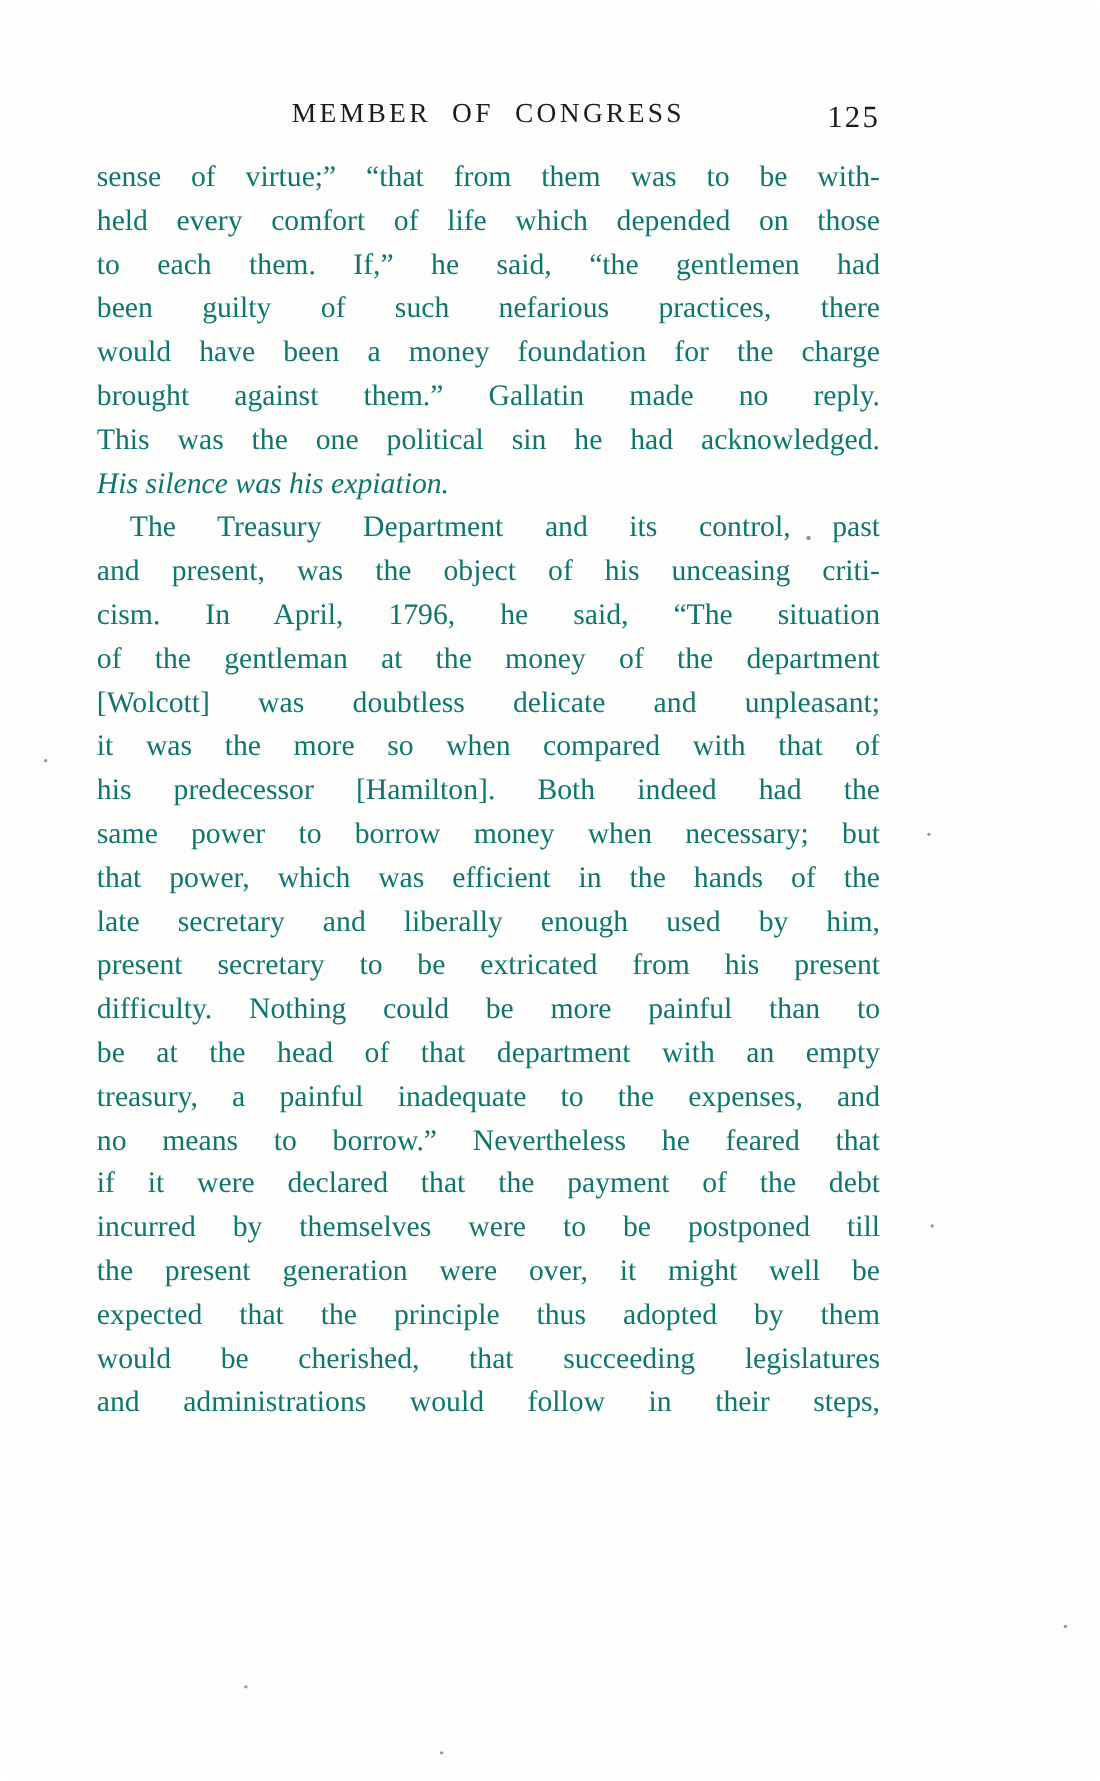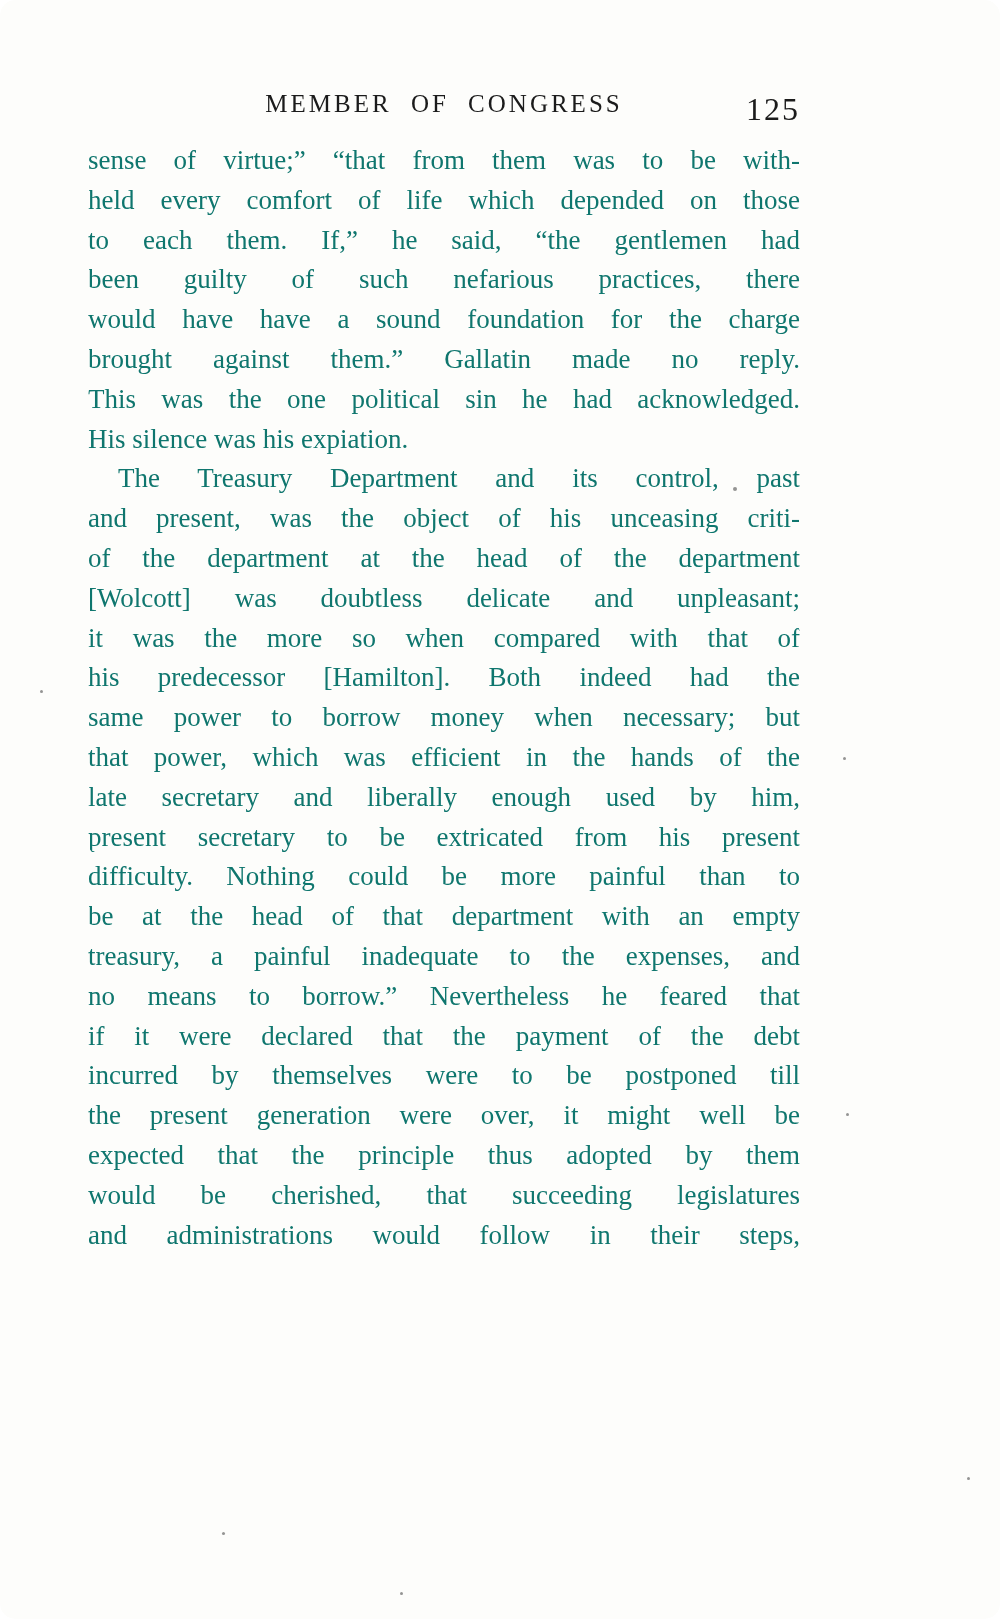--- a/index.html
+++ b/index.html
@@ -28,21 +28,21 @@
     font-size: 25px;
     letter-spacing: 3px;
     word-spacing: 10px;
     color: #1b1b1b;
     white-space: nowrap;
   }
   .page-number {
     position: absolute;
     right: 0;
     top: 1px;
-    font-size: 32px;
+    font-size: 28px;
     letter-spacing: 2px;
     color: #1b1b1b;
     text-align: center;
   }
   .text-block {
     position: absolute;
     top: 141px;
     left: 88px;
     width: 712px;
   }
@@ -52,21 +52,21 @@
     line-height: 39.8px;
     color: #0f766e;
     text-align: justify;
     text-align-last: justify;
     width: 100%;
     overflow: hidden;
     white-space: nowrap;
   }
   
   .text-line { white-space: normal; height: 39.8px; }
-  .text-line.no-justify { text-align: right; text-align-last: left; }
+  .text-line.no-justify { text-align: right; text-align-last: left; font-style: italic; }
   .text-line.first-line { text-indent: 30px; }
   .speck {
     position: absolute;
     background: rgba(20, 20, 20, 0.45);
     border-radius: 50%;
   }
   .speck.s1 { left: 733px; top: 487px;  width: 4px; height: 4px; }
   .speck.s2 { left: 40px;  top: 690px;  width: 3px; height: 3px; }
   .speck.s3 { left: 843px; top: 757px;  width: 3px; height: 3px; }
   .speck.s4 { left: 846px; top: 1113px; width: 3px; height: 3px; }
@@ -83,29 +83,30 @@
     <span class="head-title">MEMBER OF CONGRESS</span>
     <span class="page-number">125</span>
   </header>
 
   <main class="text-block">
       <div class="paragraph">
         <div class="text-line">sense of virtue;” “that from them was to be with-</div>
         <div class="text-line">held every comfort of life which depended on those</div>
         <div class="text-line">to each them. If,” he said, “the gentlemen had</div>
         <div class="text-line">been guilty of such nefarious practices, there</div>
-        <div class="text-line">would have have a sound foundation for the charge</div>
+        <div class="text-line">would have been a money foundation for the charge</div>
         <div class="text-line">brought against them.” Gallatin made no reply.</div>
         <div class="text-line">This was the one political sin he had acknowledged.</div>
         <div class="text-line no-justify">His silence was his expiation.</div>
       </div>
       <div class="paragraph">
         <div class="text-line first-line">The Treasury Department and its control, past</div>
         <div class="text-line">and present, was the object of his unceasing criti-</div>
-        <div class="text-line">of the department at the head of the department</div>
+        <div class="text-line">cism. In April, 1796, he said, “The situation</div>
+        <div class="text-line">of the gentleman at the money of the department</div>
         <div class="text-line">[Wolcott] was doubtless delicate and unpleasant;</div>
         <div class="text-line">it was the more so when compared with that of</div>
         <div class="text-line">his predecessor [Hamilton]. Both indeed had the</div>
         <div class="text-line">same power to borrow money when necessary; but</div>
         <div class="text-line">that power, which was efficient in the hands of the</div>
         <div class="text-line">late secretary and liberally enough used by him,</div>
         <div class="text-line">present secretary to be extricated from his present</div>
         <div class="text-line">difficulty. Nothing could be more painful than to</div>
         <div class="text-line">be at the head of that department with an empty</div>
         <div class="text-line">treasury, a painful inadequate to the expenses, and</div>

